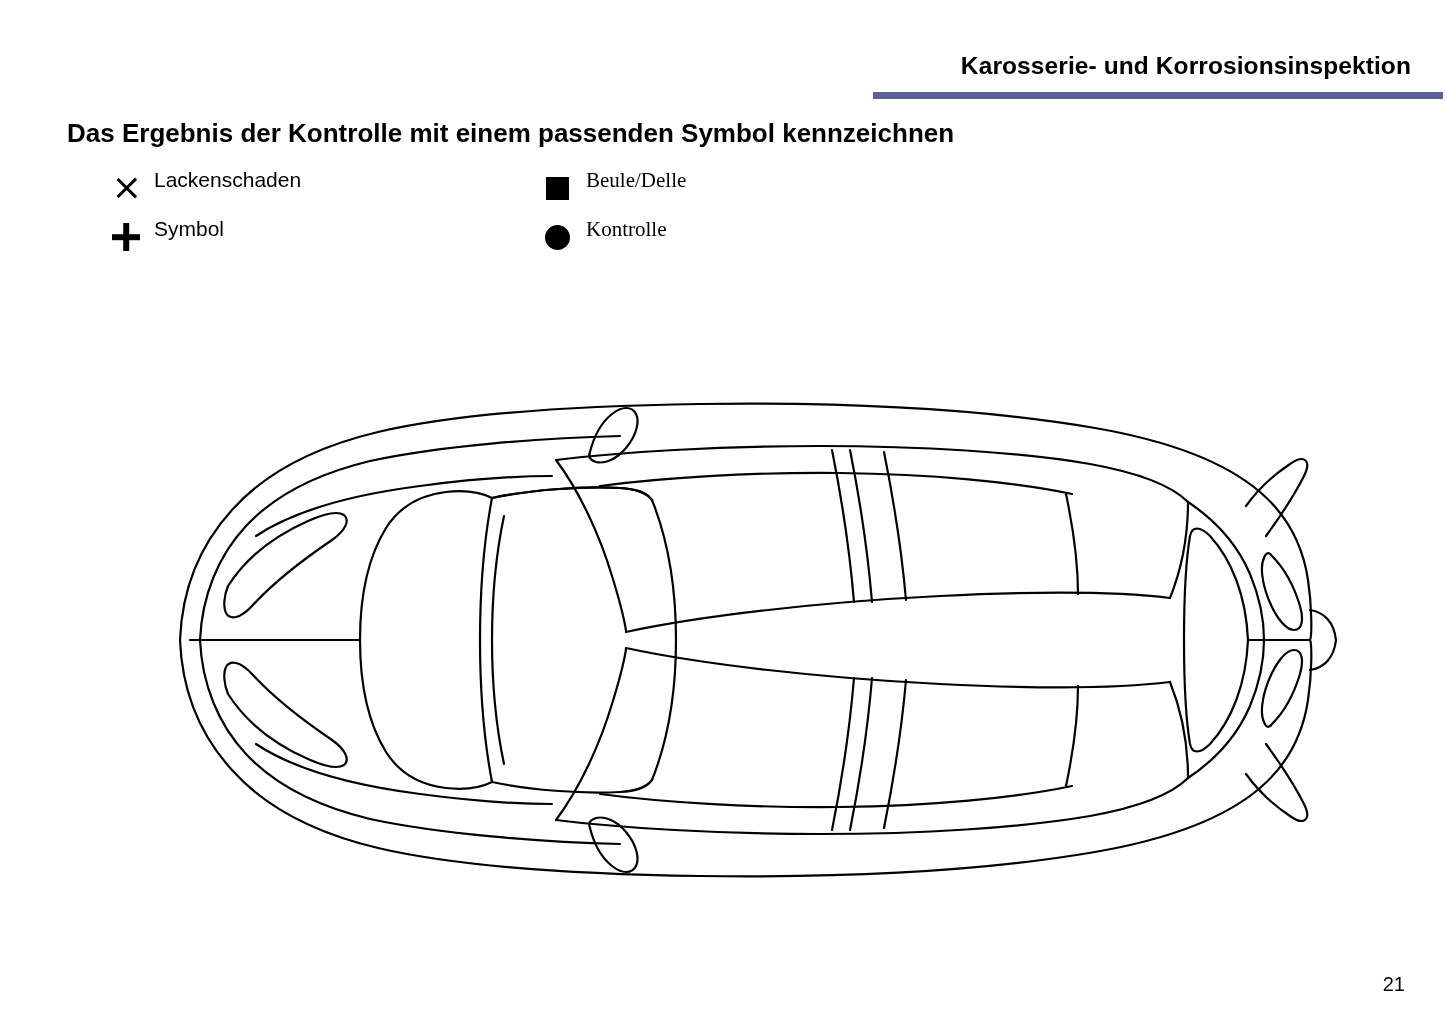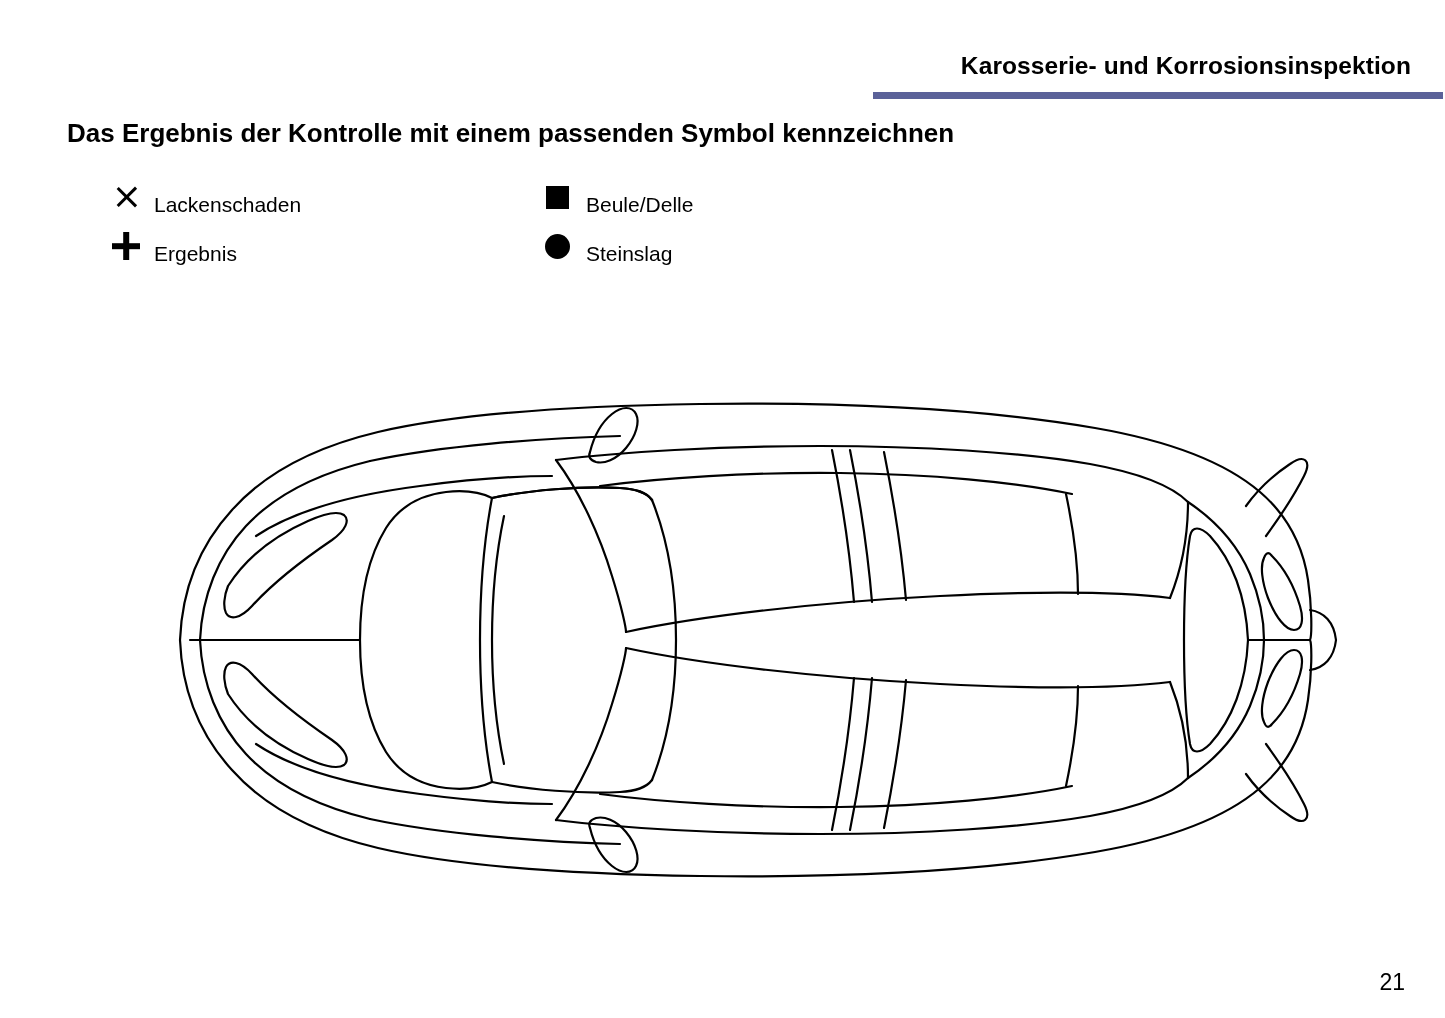--- a/index.html
+++ b/index.html
@@ -57,27 +57,27 @@
     position: absolute;
     left: 110px;
     top: 168px;
     width: 700px;
   }
   .legend-col {
     position: absolute;
     top: 0;
   }
   .legend-col.left { left: 0; }
-  .legend-col.right { left: 432px; }
+  .legend-col.right { left: 432px; font-family: Liberation Serif, serif; }
 
   .legend-row {
     position: relative;
     height: 49px;
     display: flex;
-    align-items: flex-end;
+    align-items: flex-start;
   }
   .legend-symbol {
     width: 44px;
     min-width: 44px;
     height: 40px;
     display: flex;
     align-items: center;
     justify-content: flex-start;
     position: relative;
   }
@@ -163,21 +163,21 @@
     display: block;
     width: 100%;
     height: 100%;
   }
 
   
   .page-number {
     position: absolute;
     right: 40px;
     bottom: 22px;
-    font-size: 23px;
+    font-size: 20px;
   }
 </style>
 </head>
 <body>
 
 <div class="page-header">
   <div class="header-title">Karosserie- und Korrosionsinspektion</div>
   <div class="header-rule"></div>
 </div>
 
@@ -192,39 +192,39 @@
         <span class="sym-x"></span>
       </span>
       <span class="legend-label">Lackenschaden</span>
     </div>
 
 
     <div class="legend-row">
       <span class="legend-symbol">
         <span class="sym-plus"></span>
       </span>
-      <span class="legend-label">Ergebnis</span>
+      <span class="legend-label">Symbol</span>
     </div>
 
   </div>
 
   <div class="legend-col right">
 
     <div class="legend-row">
       <span class="legend-symbol">
         <span class="sym-square"></span>
       </span>
       <span class="legend-label">Beule/Delle</span>
     </div>
 
     <div class="legend-row">
       <span class="legend-symbol">
         <span class="sym-circle"></span>
       </span>
-      <span class="legend-label">Steinslag</span>
+      <span class="legend-label">Kontrolle</span>
     </div>
 
   </div>
 </div>
 
 <div class="car-figure">
   <svg viewBox="0 0 1320 600" preserveAspectRatio="xMidYMid meet">
     <g fill="none" stroke="#000000" stroke-width="2.2" stroke-linejoin="round" stroke-linecap="round">
 
       <path d="M 120 300

